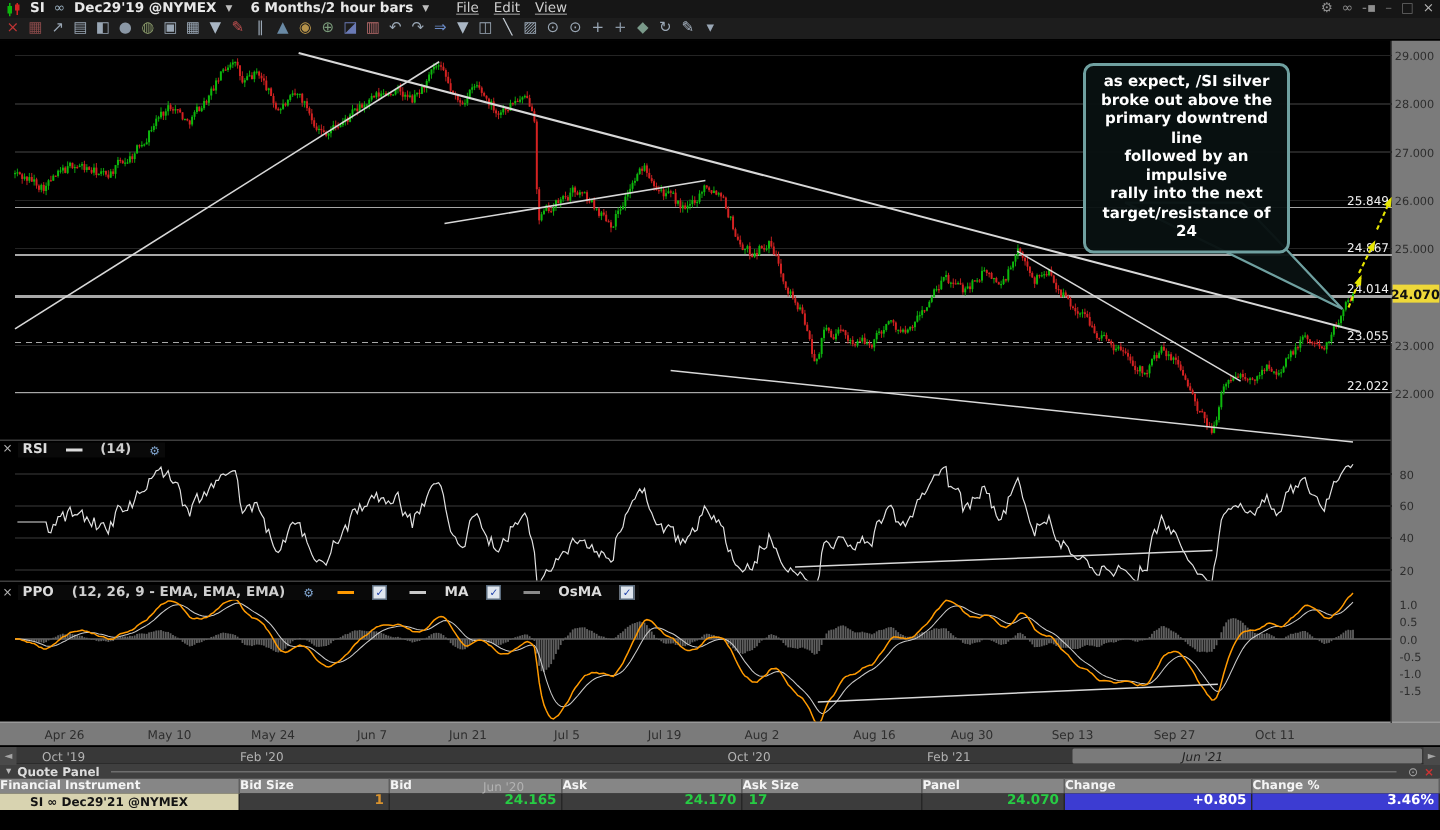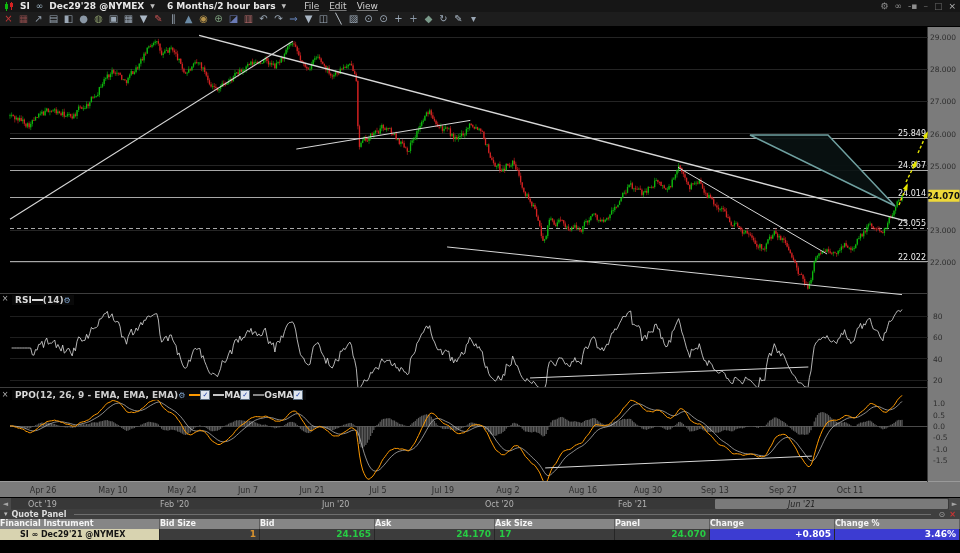--- a/index.html
+++ b/index.html
@@ -19,21 +19,21 @@
   
   .toolbar{height:14px;background:#1d1d1d;display:flex;align-items:center;gap:2px;
     padding-left:2px;border-bottom:1px solid #000;}
   .toolbar .tbi{width:13px;text-align:center;font-size:10px;line-height:14px;cursor:default;}
 
   
   .chart-wrap{position:relative;width:960px;height:470px;background:#000;}
   .chart-wrap svg{position:absolute;left:0;top:0;}
   .panel-close{position:absolute;left:1px;width:8px;height:8px;color:#b5b5b5;font-size:8px;
     line-height:8px;text-align:center;cursor:default;z-index:5;}
-  .osc-header{position:absolute;left:12px;display:flex;align-items:center;gap:0;z-index:5;
+  .osc-header{position:absolute;left:12px;display:flex;align-items:center;gap:12px;z-index:5;
     font-size:9px;font-weight:bold;color:#dcdcdc;background:rgba(10,10,10,.85);padding:0 3px;height:10px;}
   .osc-header .params{font-weight:bold;color:#cfcfcf;}
   .line-sample{display:inline-block;width:11px;height:2px;background:#dcdcdc;}
   .line-sample.orange{background:#ff9a00;}
   .line-sample.gray{background:#c9c9c9;}
   .line-sample.dgray{background:#8a8a8a;}
   .cb{display:inline-block;width:8px;height:8px;background:#dfe6ef;border:1px solid #5a6b7d;
     color:#1d3faa;font-size:7px;line-height:8px;text-align:center;font-weight:bold;}
   .gear-mini{color:#7fa3cc;font-size:8px;font-weight:normal;}
 
@@ -83,21 +83,21 @@
     <span class="app-icon">
       <svg width="10" height="10">
           <rect x="1" y="3" width="3" height="5" fill="#0db80d"></rect>
           <rect x="2" y="1" width="1" height="9" fill="#0db80d"></rect>
           <rect x="6" y="2" width="3" height="4" fill="#d42222"></rect>
           <rect x="7" y="1" width="1" height="8" fill="#d42222"></rect>
         </svg>
     </span>
     <span>SI</span>
     <span style="color:#9fb5c5;font-weight:normal;">∞</span>
-    <span>Dec29'28 @NYMEX</span>
+    <span>Dec29'19 @NYMEX</span>
     <span class="caret">▼</span>
     <span style="margin-left:6px;">6 Months/2 hour bars</span>
     <span class="caret">▼</span>
     <span class="menu" style="margin-left:12px;">File</span>
     <span class="menu">Edit</span>
     <span class="menu">View</span>
     <span class="win-icons">
       <span>⚙</span>
       <span>∞</span>
       <span>-▪</span>
@@ -1931,29 +1931,37 @@
       <span class="line-sample orange" style="margin-left:4px;"></span>
       <span class="cb">✓</span>
       <span class="line-sample gray" style="margin-left:3px;"></span>
       <span>MA</span>
       <span class="cb">✓</span>
       <span class="line-sample dgray" style="margin-left:3px;"></span>
       <span>OsMA</span>
       <span class="cb">✓</span>
     </div>
 
+    <div class="callout">
+      <div>as expect, /SI silver</div>
+      <div>broke out above the</div>
+      <div>primary downtrend line</div>
+      <div>followed by an impulsive</div>
+      <div>rally into the next</div>
+      <div>target/resistance of 24</div>
+    </div>
   </div>
 
   <div class="scrollrow" id="scrollrow">
     <span class="scroll-arrow left">◄</span>
     <div class="scroll-thumb"></div>
     <span class="scroll-arrow right">►</span>
   <span class="slabel" style="left: 28px;">Oct '19</span>
       <span class="slabel" style="left: 160px;">Feb '20</span>
-      <span class="slabel" style="left: 322px;">Jun '20</span>
+      <span class="slabel" style="left: 322px; margin-top: 20px;">Jun '20</span>
       <span class="slabel" style="left: 485px;">Oct '20</span>
       <span class="slabel" style="left: 618px;">Feb '21</span>
       <span class="slabel on-thumb" style="left: 788px;">Jun '21</span>
     </div>
 
   <div class="qp-head">
     <span class="qp-toggle">▾</span>
     <span class="qp-title">Quote Panel</span>
     <span class="qp-rule"></span>
     <span class="qp-icon">⊙</span>

